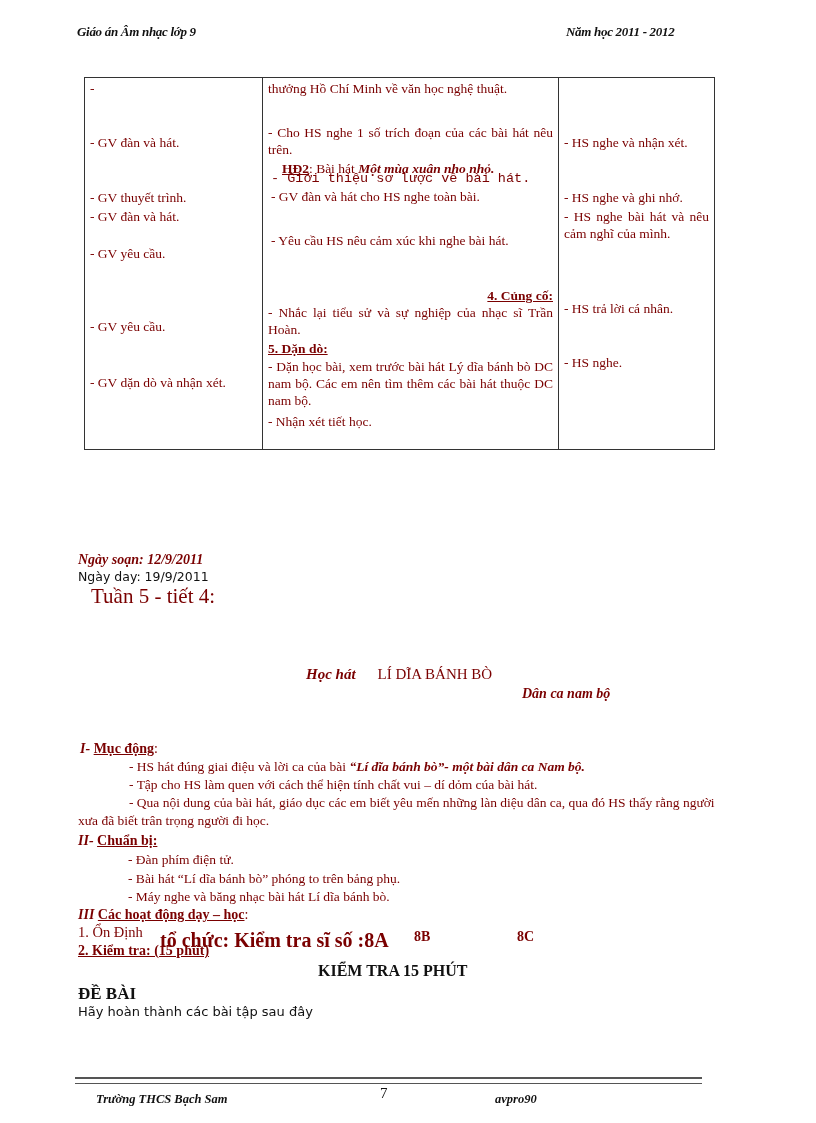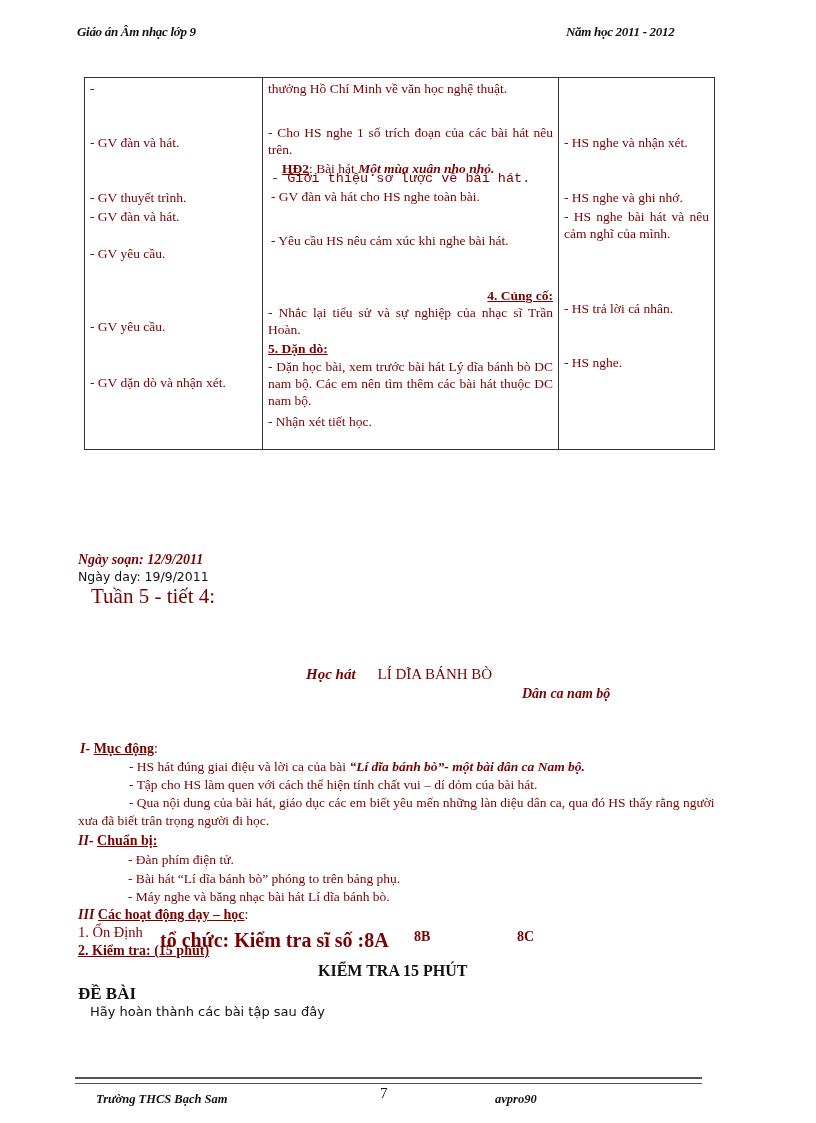--- a/index.html
+++ b/index.html
@@ -106,18 +106,18 @@
   <span class="bi">III </span><span class="biu">Các hoạt động dạy – học</span><span>:</span>
 </div>
 <div class="abs" style="left:78px; top:924px; font-size:14.5px;">1. Ổn Định</div>
 <div class="abs" style="left:160px; top:929px; font-size:20px; font-weight:bold;">tổ chức: Kiểm tra sĩ số :8A</div>
 <div class="abs" style="left:414px; top:929px; font-size:14px; font-weight:bold;">8B</div>
 <div class="abs" style="left:517px; top:929px; font-size:14px; font-weight:bold;">8C</div>
 <div class="abs bu" style="left:78px; top:943px; font-size:14px;">2. Kiểm tra: (15 phút)</div>
 
 <div class="abs black" style="left:318px; top:962px; font-size:16px; font-weight:bold;">KIỂM TRA 15 PHÚT</div>
 <div class="abs black" style="left:78px; top:984px; font-size:17px; font-weight:bold;">ĐỀ BÀI</div>
-<div class="abs black" style="left:78px; top:1004px; font-family:'DejaVu Sans', sans-serif; font-size:13px;margin-left:12px;">Hãy hoàn thành các bài tập sau đây</div>
+<div class="abs black" style="left:78px; top:1004px; font-family:'DejaVu Sans', sans-serif; font-size:13px;">Hãy hoàn thành các bài tập sau đây</div>
 
 <div class="footline"></div>
 <div class="abs foot" style="left:96px;">Trường THCS Bạch Sam</div>
 <div class="abs" style="left:380px; top:1085px; font-size:15px; color:#111;">7</div>
 <div class="abs foot" style="left:495px;">avpro90</div>
 
 </body></html>

